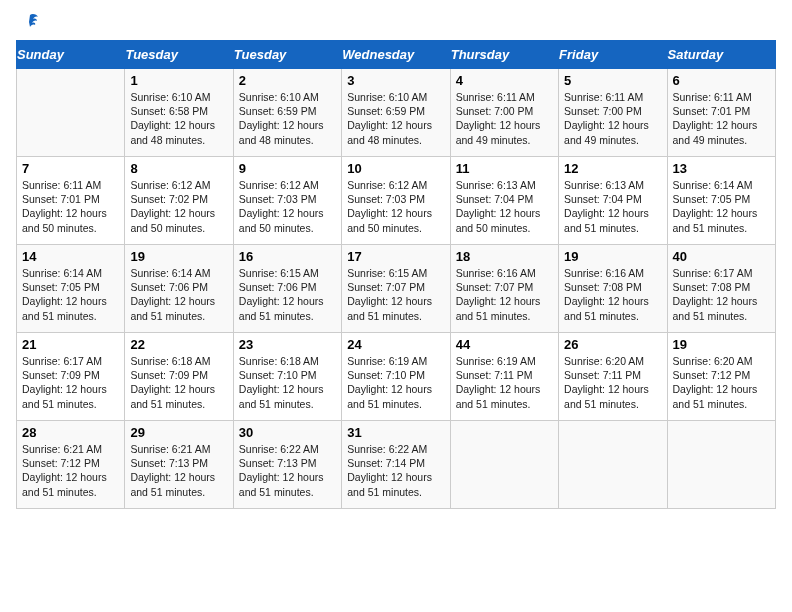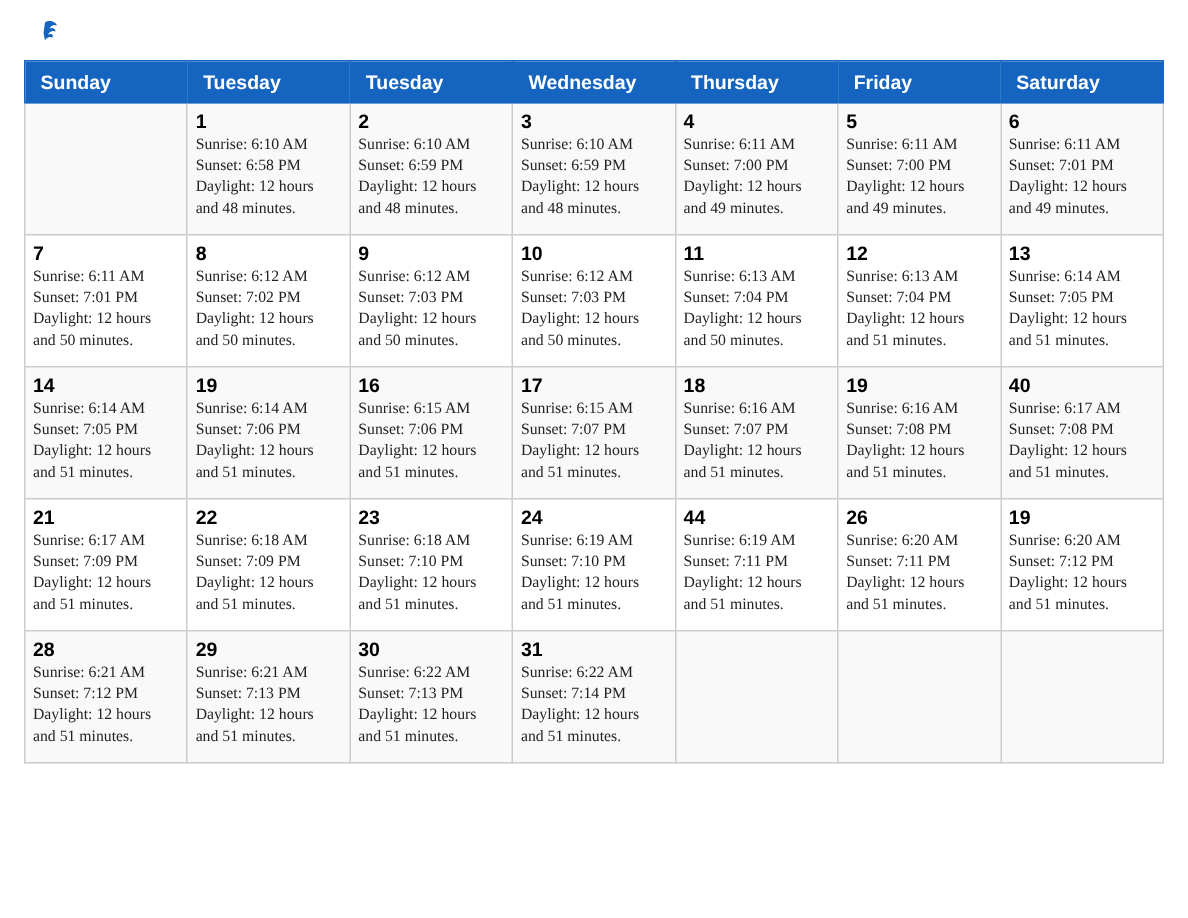--- a/index.html
+++ b/index.html
@@ -45,44 +45,44 @@
     table {
       width: 100%;
       border-collapse: collapse;
       margin-top: 8px;
       font-size: 11px;
     }
     thead tr th {
       background-color: #1565c0;
       color: #fff;
       text-align: left;
-      padding: 6px 10px;
+      padding: 6px 0;
       font-size: 13px;
       font-weight: bold;
       border: 1px solid #1565c0;
+      font-style: italic;
     }
     tbody tr td {
       border: 1px solid #ccc;
       vertical-align: top;
       padding: 4px 5px;
       width: calc(100% / 7);
       min-height: 70px;
       height: 88px;
     }
     .day-num {
       font-weight: bold;
       font-size: 13px;
       display: block;
       margin-bottom: 2px;
     }
     .day-info {
       font-size: 10.5px;
       color: #222;
       line-height: 1.35;
-      font-family: Liberation Serif, serif;
     }
     .empty { background: #fff; }
     tbody tr:nth-child(odd) td { background: #f9f9f9; }
     tbody tr:nth-child(even) td { background: #ffffff; }
   </style>
 </head>
 <body>
 
 <div class="header">
   <div class="logo">

